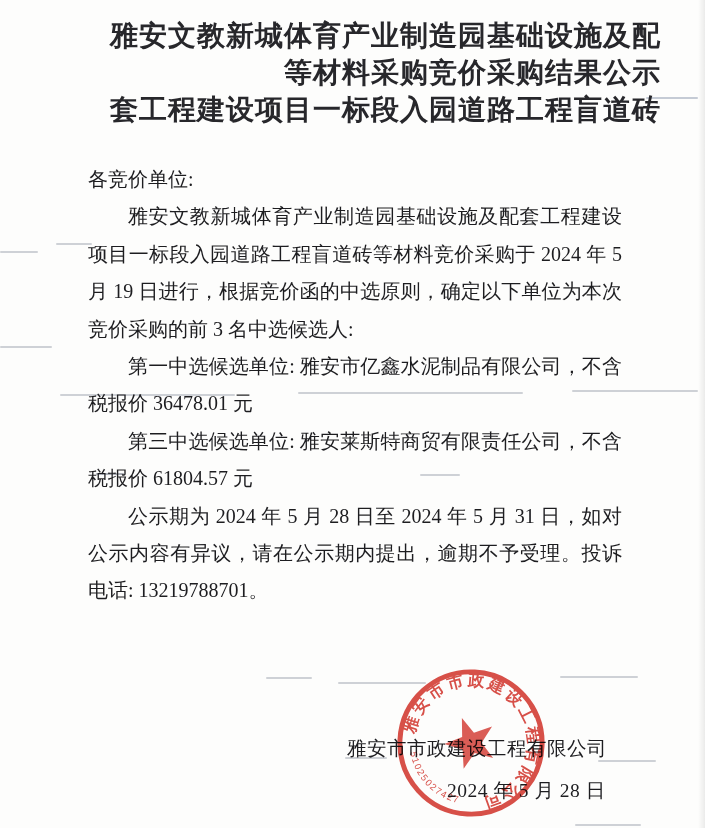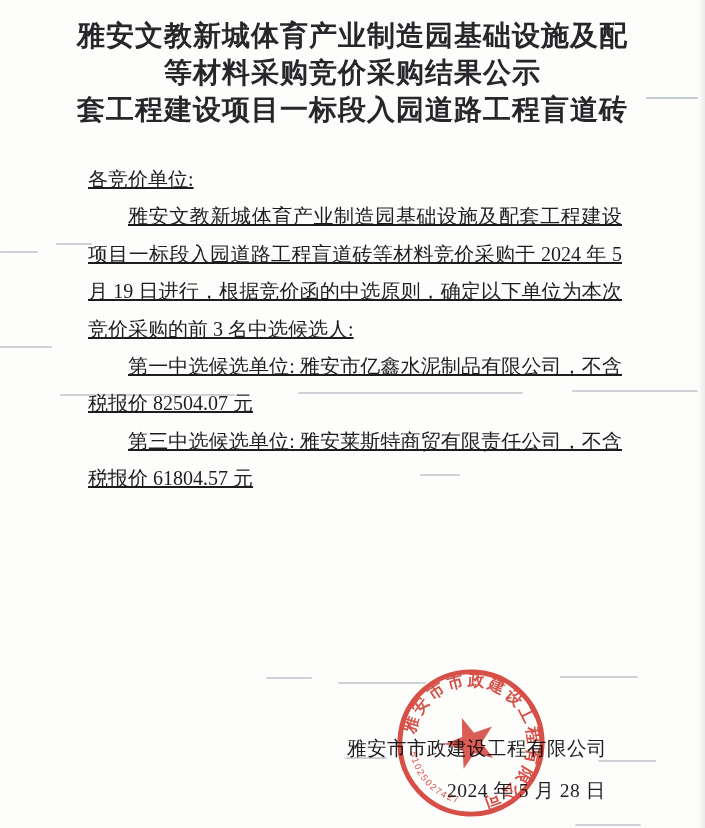--- a/index.html
+++ b/index.html
@@ -6,32 +6,32 @@
   .page{
     position:relative;
     width:705px;height:828px;
     background:#fdfdfc;
     overflow:hidden;
     font-family:"Liberation Serif", serif;
     color:#1d1d20;
   }
   .title{
     position:absolute;top:17px;left:44px;right:44px;
-    text-align:center;
+    text-align:right;
     font-family:"Liberation Sans", sans-serif;
     font-weight:bold;
     font-size:28px;line-height:37px;letter-spacing:1px;
     color:#27272b;
   }
   .content{
     position:absolute;top:161px;left:88px;width:534px;
     font-size:20px;line-height:37.4px;
     text-align:justify;text-justify:inter-ideograph;
   }
-  .content p{margin:0;text-indent:2em;text-decoration:underline;}
+  .content p{margin:0;text-indent:2em;}
   .content p.salutation{text-indent:0;}
   .sig-company{
     position:absolute;left:347px;top:735px;
     font-size:19.5px;letter-spacing:0.5px;white-space:nowrap;
   }
   .sig-date{
     position:absolute;left:447px;top:777px;
     font-size:19.5px;letter-spacing:0.5px;white-space:nowrap;
   }
   .seal{
@@ -71,22 +71,23 @@
 
   <div class="title">
     <div>雅安文教新城体育产业制造园基础设施及配</div>
     <div>等材料采购竞价采购结果公示</div>
     <div>套工程建设项目一标段入园道路工程盲道砖</div>
   </div>
 
   <div class="content">
     <p class="salutation">各竞价单位:</p>
     <p>雅安文教新城体育产业制造园基础设施及配套工程建设项目一标段入园道路工程盲道砖等材料竞价采购于 2024 年 5 月 19 日进行，根据竞价函的中选原则，确定以下单位为本次竞价采购的前 3 名中选候选人:</p>
-    <p>第一中选候选单位: 雅安市亿鑫水泥制品有限公司，不含税报价 82504.07 元</p>
+    <p>第一中选候选单位: 雅安市亿鑫水泥制品有限公司，不含税报价 36478.01 元</p>
     <p>第三中选候选单位: 雅安莱斯特商贸有限责任公司，不含税报价 61804.57 元</p>
+    <p>公示期为 2024 年 5 月 28 日至 2024 年 5 月 31 日，如对公示内容有异议，请在公示期内提出，逾期不予受理。投诉电话: 13219788701。</p>
   </div>
 
   <div class="sig-company">雅安市市政建设工程有限公司</div>
   <div class="sig-date">2024 年 5 月 28 日</div>
 
   <svg class="seal" viewBox="0 0 160 160">
     <defs>
       <path id="sealNameArc" d="M 35.6,117.3 A 58,58 0 1 1 124.4,117.3" fill="none"></path>
       <path id="sealNumArc" d="M 44.4,130.8 A 62,62 0 0 0 115.6,130.8" fill="none"></path>
     </defs>

